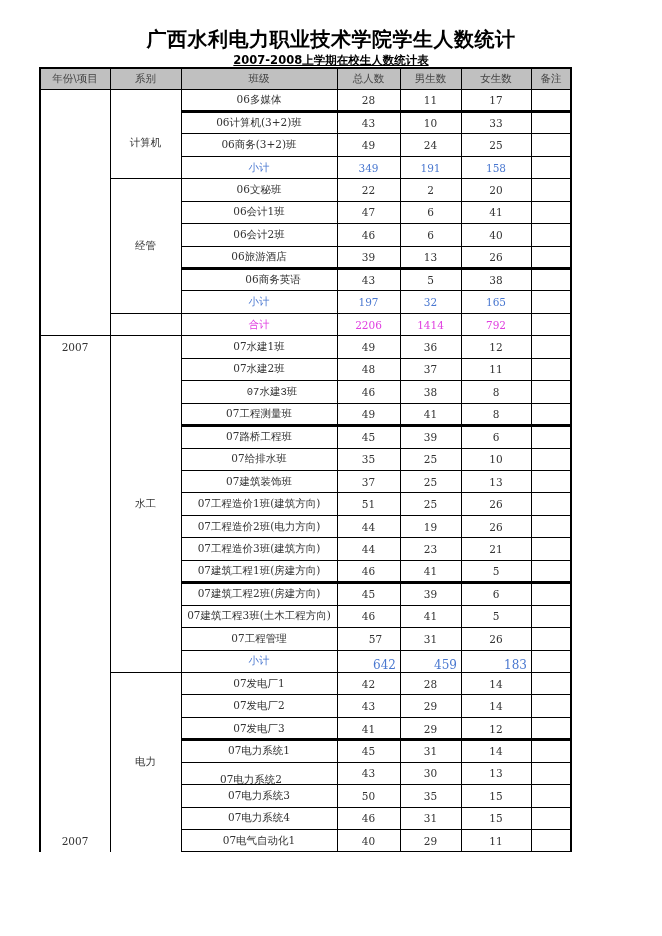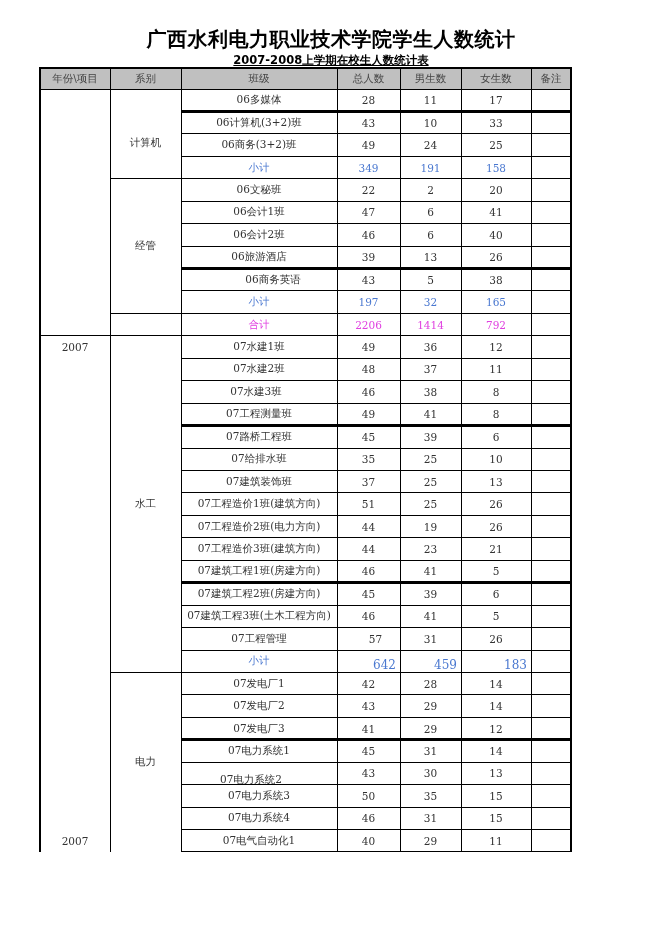--- a/index.html
+++ b/index.html
@@ -105,21 +105,21 @@
     <div class="cell " style="left: 360px; top: 268.84px; width: 61px; height: 22.44px;">36</div>
     <div class="cell " style="left: 421px; top: 268.84px; width: 70px; height: 22.44px;">12</div>
     <div class="cell " style="left: 491px; top: 268.84px; width: 40px; height: 22.44px;"></div>
     <div class="vline" style="left: 141px; top: 290.78px; width: 390px; height: 1px;"></div>
     <div class="cell " style="left: 141px; top: 291.28px; width: 156px; height: 22.44px;">07水建2班</div>
     <div class="cell " style="left: 297px; top: 291.28px; width: 63px; height: 22.44px;">48</div>
     <div class="cell " style="left: 360px; top: 291.28px; width: 61px; height: 22.44px;">37</div>
     <div class="cell " style="left: 421px; top: 291.28px; width: 70px; height: 22.44px;">11</div>
     <div class="cell " style="left: 491px; top: 291.28px; width: 40px; height: 22.44px;"></div>
     <div class="vline" style="left: 141px; top: 313.22px; width: 390px; height: 1px;"></div>
-    <div class="cell " style="left: 138px; top: 313.72px; width: 156px; height: 22.44px;">07水建3班</div>
+    <div class="cell " style="left: 154px; top: 313.72px; width: 156px; height: 22.44px; font-family: Liberation Mono, monospace;">07水建3班</div>
     <div class="cell " style="left: 297px; top: 313.72px; width: 63px; height: 22.44px;">46</div>
     <div class="cell " style="left: 360px; top: 313.72px; width: 61px; height: 22.44px;">38</div>
     <div class="cell " style="left: 421px; top: 313.72px; width: 70px; height: 22.44px;">8</div>
     <div class="cell " style="left: 491px; top: 313.72px; width: 40px; height: 22.44px;"></div>
     <div class="vline" style="left: 141px; top: 335.66px; width: 390px; height: 1px;"></div>
     <div class="cell " style="left: 141px; top: 336.16px; width: 156px; height: 22.44px;">07工程测量班</div>
     <div class="cell " style="left: 297px; top: 336.16px; width: 63px; height: 22.44px;">49</div>
     <div class="cell " style="left: 360px; top: 336.16px; width: 61px; height: 22.44px;">41</div>
     <div class="cell " style="left: 421px; top: 336.16px; width: 70px; height: 22.44px;">8</div>
     <div class="cell " style="left: 491px; top: 336.16px; width: 40px; height: 22.44px;"></div>

